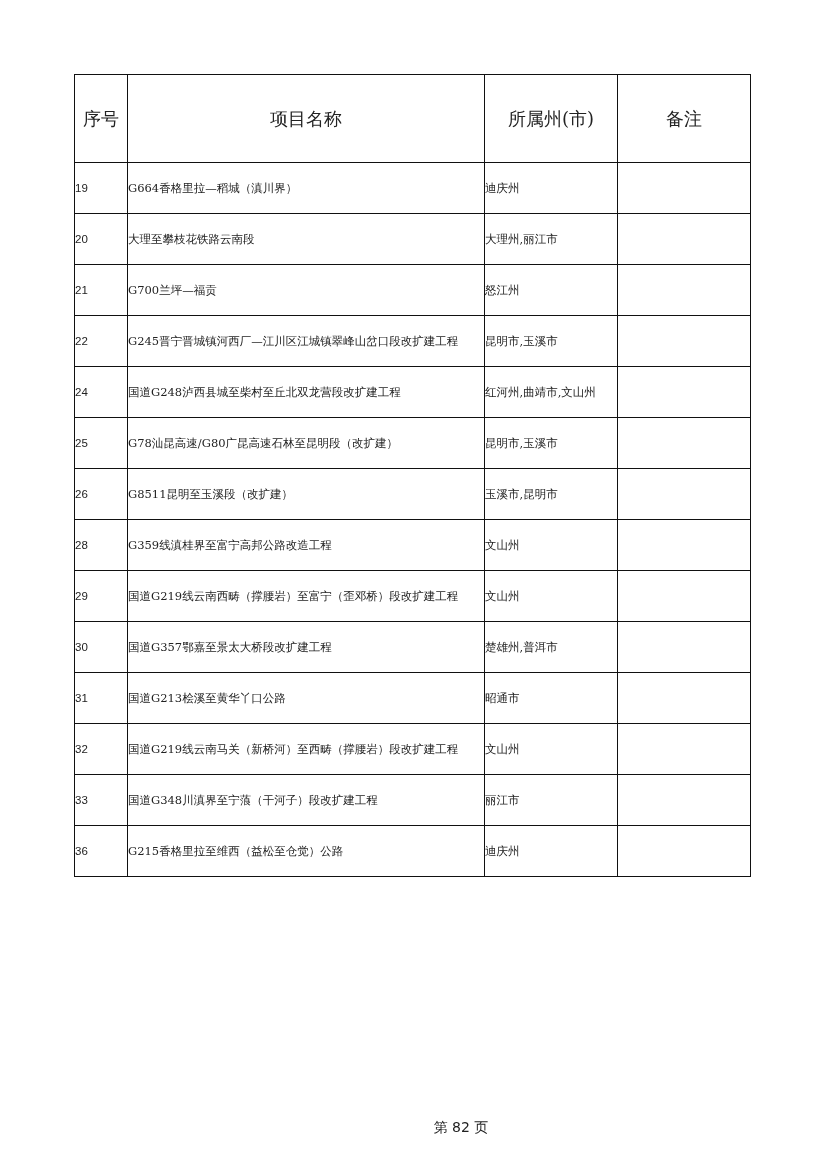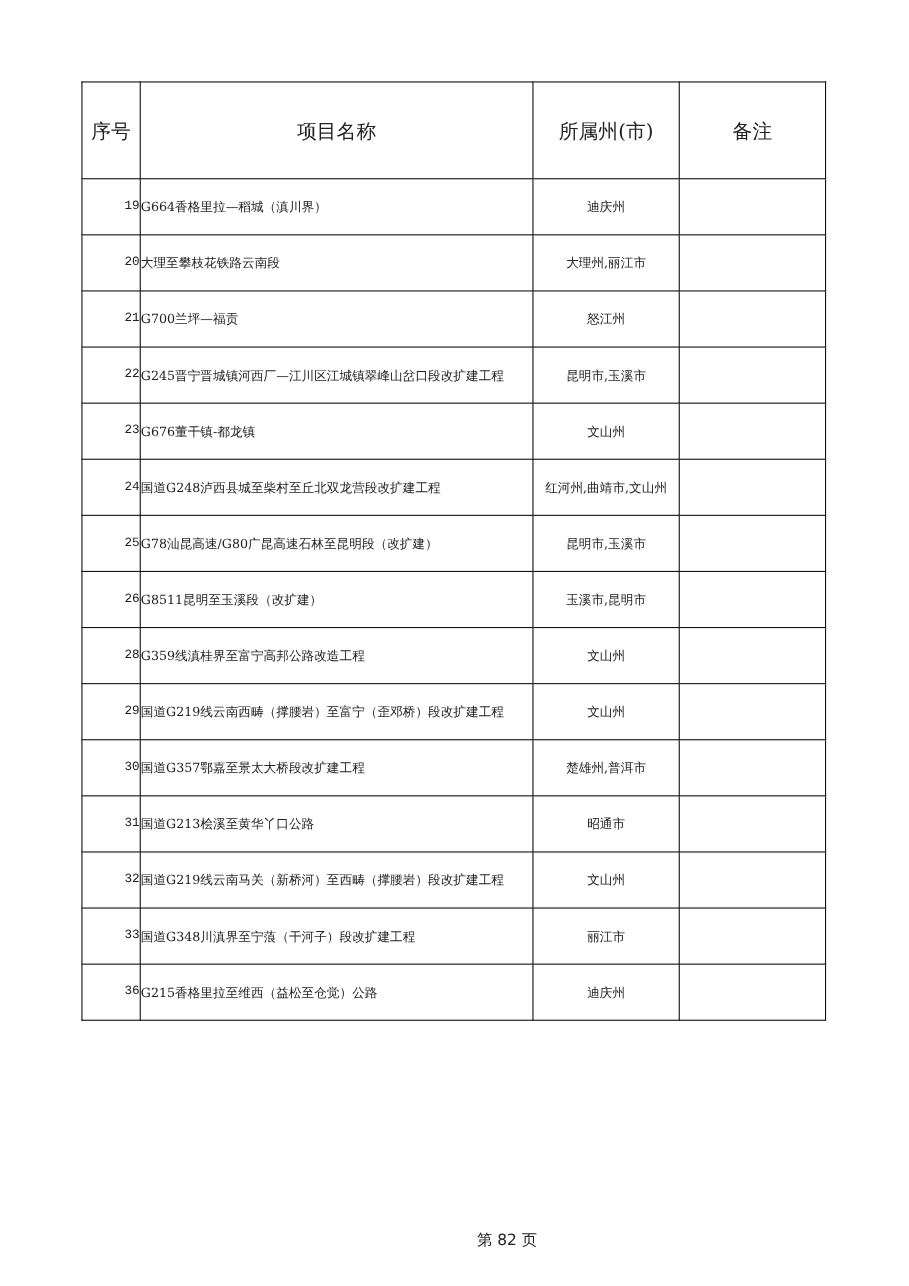--- a/index.html
+++ b/index.html
@@ -15,23 +15,23 @@
   }
   table.grid th {
     height: 87px; font-weight: normal; font-size: 18px; text-align: center;
     vertical-align: middle; color: #222;
   }
   table.grid td { height: 50px; font-size: 11.5px; vertical-align: middle; line-height: 16px; }
   col.c-no { width: 53px; }
   col.c-name { width: 357px; }
   col.c-region { width: 133px; }
   col.c-note { width: 133px; }
-  td.no { text-align: right; font-family: Liberation Mono, monospace; font-size: 12px; }
+  td.no { text-align: left; font-family: Liberation Sans, sans-serif; font-size: 12px; }
   td.name { text-align: left; padding-left: 2px; padding-right: 2px; margin-top: 44px; }
-  td.region { text-align: center; padding: 0 6px; margin-top: 32px; }
+  td.region { text-align: left; padding: 0 6px; margin-top: 32px; }
   td.note { }
   .footer {
     position: absolute; top: 1119px; left: 0; width: 826px; text-align: center;
     font-size: 14px; color: #222; font-family: "DejaVu Sans", sans-serif; padding-left: 48px;
   }
 </style>
 </head>
 <body>
 
 <div class="page">
@@ -66,26 +66,20 @@
         <tr>
           <td class="no">21</td>
           <td class="name">G700兰坪—福贡</td>
           <td class="region">怒江州</td>
           <td class="note"></td>
         </tr>
         <tr>
           <td class="no">22</td>
           <td class="name">G245晋宁晋城镇河西厂—江川区江城镇翠峰山岔口段改扩建工程</td>
           <td class="region">昆明市,玉溪市</td>
-          <td class="note"></td>
-        </tr>
-        <tr>
-          <td class="no">23</td>
-          <td class="name">G676董干镇-都龙镇</td>
-          <td class="region">文山州</td>
           <td class="note"></td>
         </tr>
         <tr>
           <td class="no">24</td>
           <td class="name">国道G248泸西县城至柴村至丘北双龙营段改扩建工程</td>
           <td class="region">红河州,曲靖市,文山州</td>
           <td class="note"></td>
         </tr>
         <tr>
           <td class="no">25</td>

